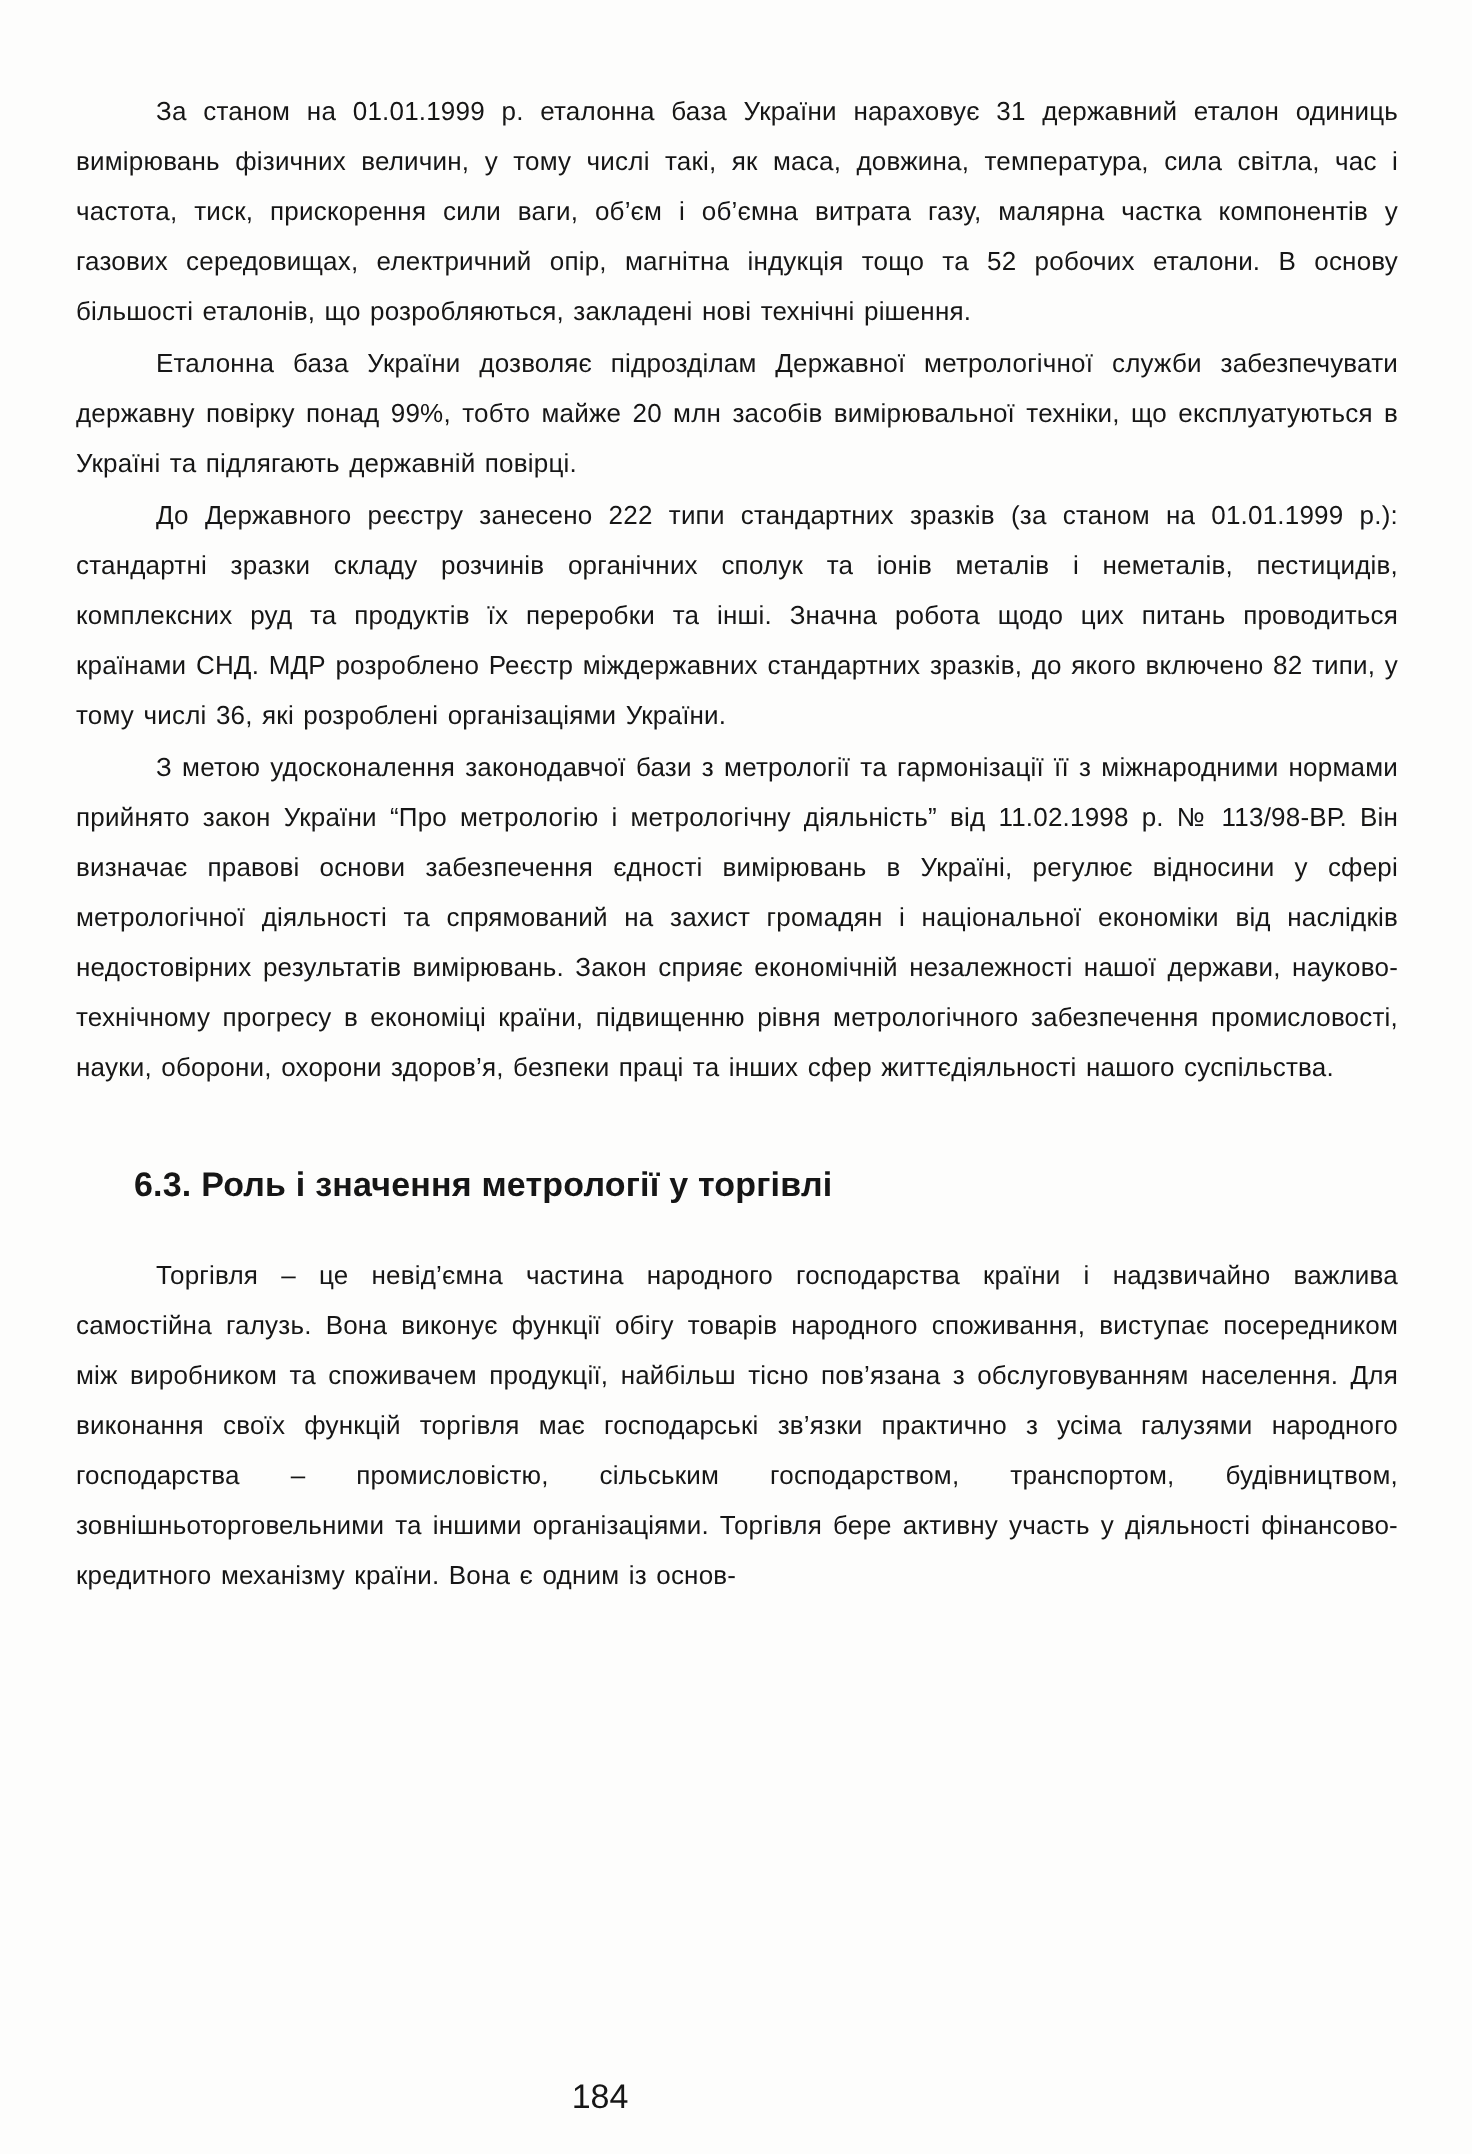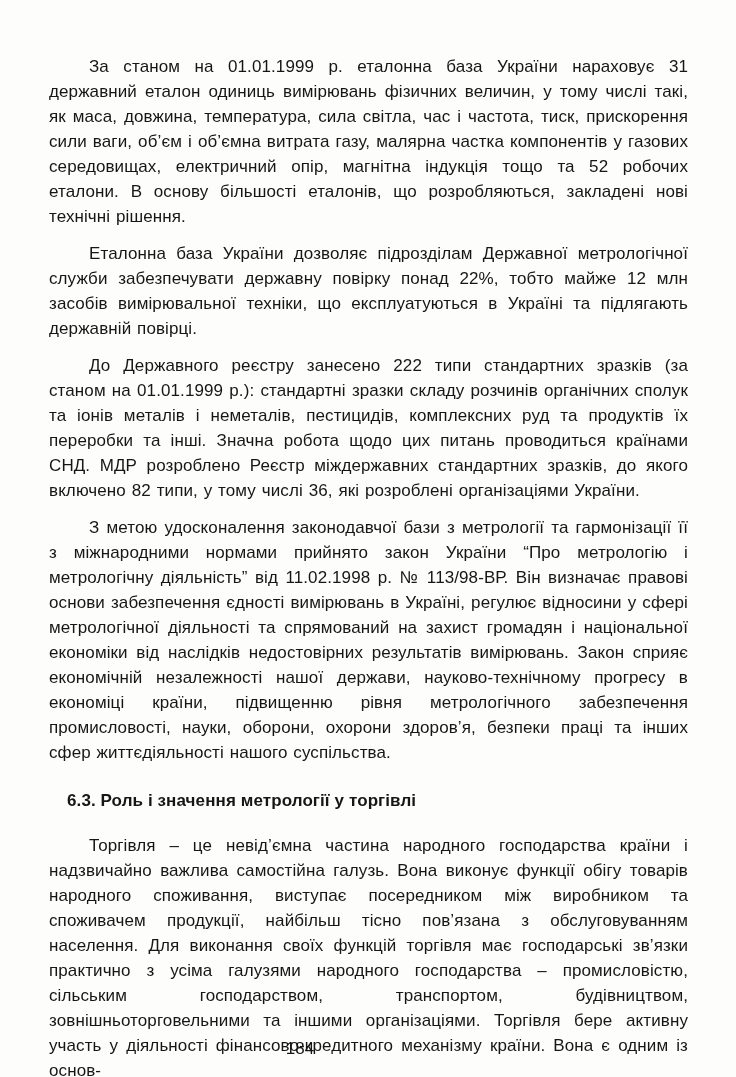--- a/index.html
+++ b/index.html
@@ -13,52 +13,52 @@
       color: #161616;
       font-family: "Liberation Sans", sans-serif;
       position: relative;
       overflow: hidden;
     }
     .page {
       padding: 42px 36px 0 37px;
       box-sizing: border-box;
     }
     .body-paragraph {
-      margin: 12px;
-      font-size: 17px;
+      margin: 1px;
+      font-size: 13px;
       line-height: 25px;
       text-align: justify;
       text-indent: 40px;
       letter-spacing: 0.1px;
       word-spacing: 1px;
     }
     .section-heading {
       font-size: 17px;
       line-height: 25px;
       font-weight: bold;
-      margin: 23px 0 20px 30px;
+      margin: 34px 0 20px 30px;
       letter-spacing: 0.1px;
     }
     .page-number {
       position: absolute;
       left: 0;
       bottom: 18px;
       width: 600px;
       text-align: center;
       font-size: 17px;
       line-height: 20px;
       color: #161616;
     }
   </style>
 </head>
 <body>
 
 <div class="page">
   <p class="body-paragraph">За станом на 01.01.1999 р. еталонна база України нараховує 31 державний еталон одиниць вимірювань фізичних величин, у тому числі такі, як маса, довжина, температура, сила світла, час і частота, тиск, прискорення сили ваги, об’єм і об’ємна витрата газу, малярна частка компонентів у газових середовищах, електричний опір, магнітна індукція тощо та 52 робочих еталони. В основу більшості еталонів, що розробляються, закладені нові технічні рішення.</p>
-  <p class="body-paragraph">Еталонна база України дозволяє підрозділам Державної метрологічної служби забезпечувати державну повірку понад 22%, тобто майже 12 млн засобів вимірювальної техніки, що експлуатуються в Україні та підлягають державній повірці.</p>
+  <p class="body-paragraph">Еталонна база України дозволяє підрозділам Державної метрологічної служби забезпечувати державну повірку понад 99%, тобто майже 20 млн засобів вимірювальної техніки, що експлуатуються в Україні та підлягають державній повірці.</p>
   <p class="body-paragraph">До Державного реєстру занесено 222 типи стандартних зразків (за станом на 01.01.1999 р.): стандартні зразки складу розчинів органічних сполук та іонів металів і неметалів, пестицидів, комплексних руд та продуктів їх переробки та інші. Значна робота щодо цих питань проводиться країнами СНД. МДР розроблено Реєстр міждержавних стандартних зразків, до якого включено 82 типи, у тому числі 36, які розроблені організаціями України.</p>
   <p class="body-paragraph">З метою удосконалення законодавчої бази з метрології та гармонізації її з міжнародними нормами прийнято закон України “Про метрологію і метрологічну діяльність” від 11.02.1998 р. № 113/98-ВР. Він визначає правові основи забезпечення єдності вимірювань в Україні, регулює відносини у сфері метрологічної діяльності та спрямований на захист громадян і національної економіки від наслідків недостовірних результатів вимірювань. Закон сприяє економічній незалежності нашої держави, науково-технічному прогресу в економіці країни, підвищенню рівня метрологічного забезпечення промисловості, науки, оборони, охорони здоров’я, безпеки праці та інших сфер життєдіяльності нашого суспільства.</p>
 
   <h2 class="section-heading">6.3. Роль і значення метрології у торгівлі</h2>
 
   <p class="body-paragraph">Торгівля – це невід’ємна частина народного господарства країни і надзвичайно важлива самостійна галузь. Вона виконує функції обігу товарів народного споживання, виступає посередником між виробником та споживачем продукції, найбільш тісно пов’язана з обслуговуванням населення. Для виконання своїх функцій торгівля має господарські зв’язки практично з усіма галузями народного господарства – промисловістю, сільським господарством, транспортом, будівництвом, зовнішньоторговельними та іншими організаціями. Торгівля бере активну участь у діяльності фінансово-кредитного механізму країни. Вона є одним із основ-</p>
 </div>
 
 <div class="page-number">184</div>
 

